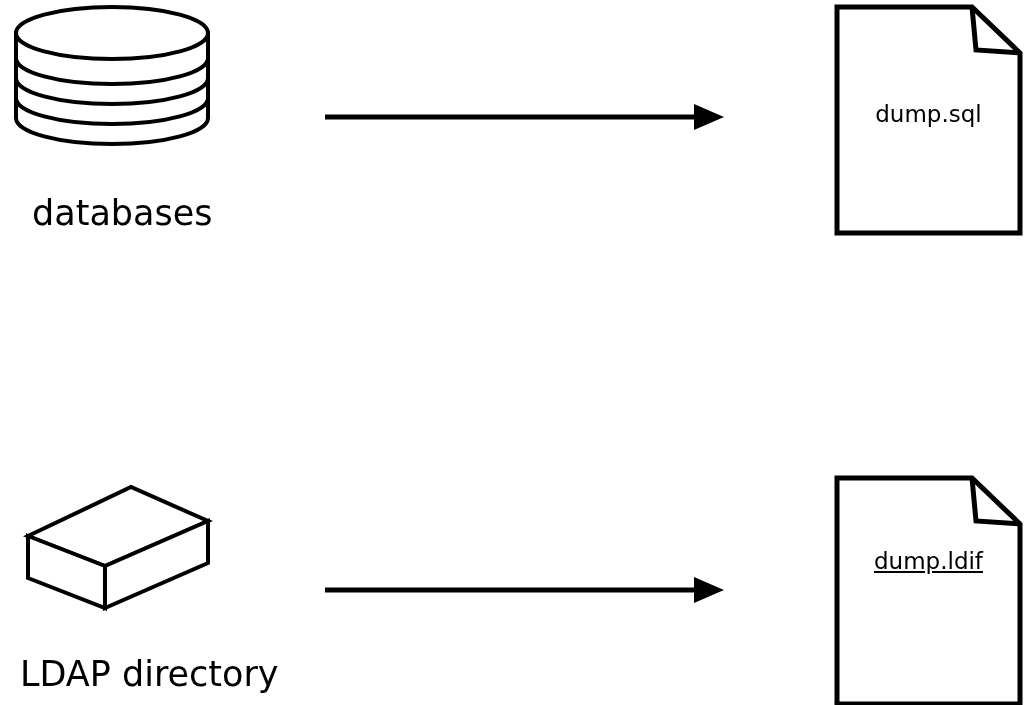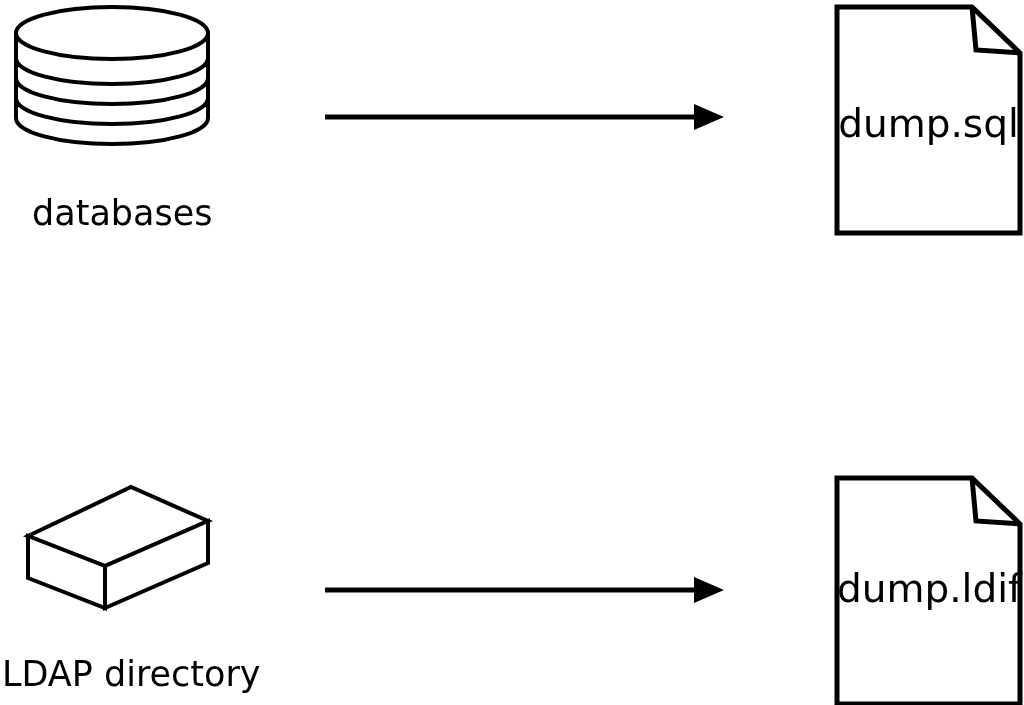--- a/index.html
+++ b/index.html
@@ -31,21 +31,21 @@
     color: #000000;
     font-size: 35px;
     line-height: 1.1;
     white-space: nowrap;
   }
   .file-label {
     position: absolute;
     width: 183px;
     text-align: center;
     color: #000000;
-    font-size: 39px;
+    font-size: 23px;
     white-space: nowrap;
   }
 </style>
 </head>
 <body>
 
 <div class="canvas">
 
   <svg class="diagram-svg" viewBox="0 0 1024 705" aria-hidden="true">
 
@@ -82,17 +82,17 @@
       <path class="shape" stroke-width="5" d="M 837 478 L 972 478 L 1020 524 L 1020 704 L 837 704 Z"></path>
       <path fill="none" stroke="#000000" stroke-width="5" d="M 972 478 L 976 521 L 1020 524"></path>
     </g>
 
   </svg>
 
   <div class="label" style="left:32px; top:194px;">databases</div>
 
   <div class="file-label" style="left:837px; top:101px;">dump.sql</div>
 
-  <div class="label" style="left:2px; top:655px;">LDAP directory</div>
+  <div class="label" style="left:20px; top:655px;">LDAP directory</div>
 
-  <div class="file-label" style="left:837px; top:566px;">dump.ldif</div>
+  <div class="file-label" style="left:837px; top:548px;text-decoration:underline;">dump.ldif</div>
 
 </div>
 
 </body></html>

